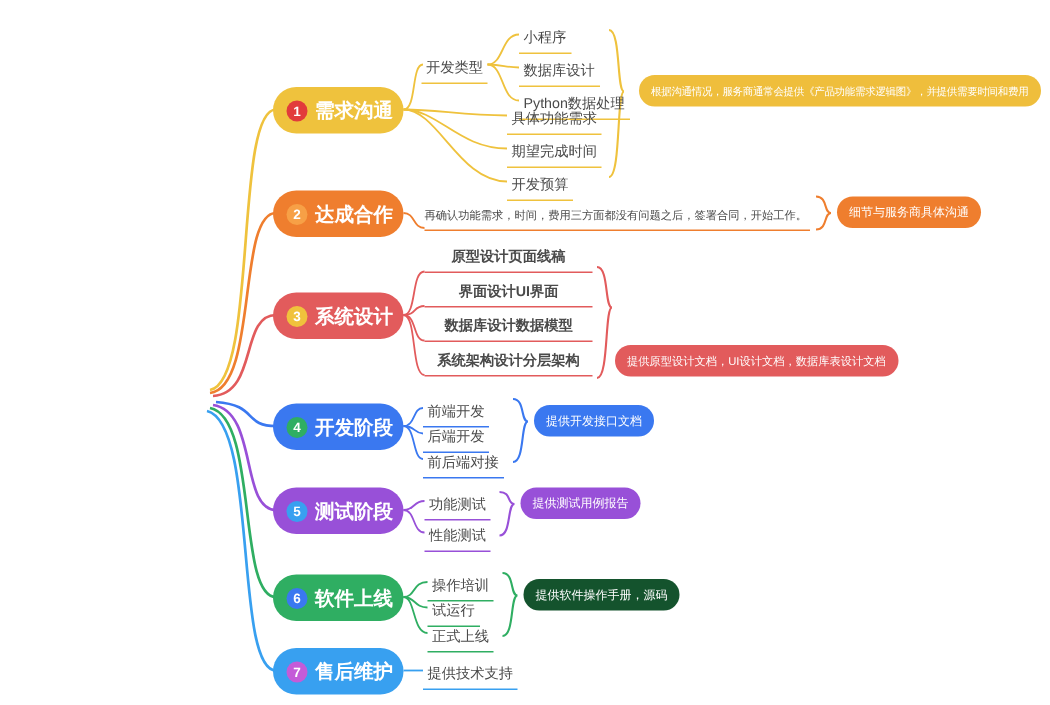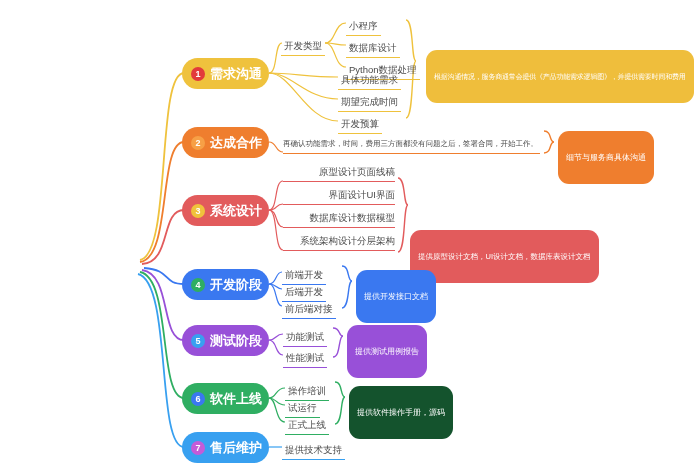--- a/index.html
+++ b/index.html
@@ -10,26 +10,26 @@
         background:#36A853;color:#fff;font-size:14px;font-weight:bold;letter-spacing:1px;
         display:flex;align-items:center;justify-content:center;z-index:3;}
   .pill{position:absolute;width:87px;height:31px;border-radius:16px;color:#fff;
         display:flex;align-items:center;gap:5px;padding-left:9px;box-sizing:border-box;
         font-size:13px;font-weight:bold;z-index:3;}
   .badge{width:14px;height:14px;border-radius:50%;flex:0 0 14px;display:flex;align-items:center;
          justify-content:center;font-size:9px;font-weight:bold;color:#fff;}
   .leaf{position:absolute;font-size:9.5px;line-height:12px;color:#4a4a4a;white-space:nowrap;
         padding:0 3px 3px 3px;border-bottom:1.5px solid;z-index:2;margin-top:12px;}
   .row{position:absolute;width:112px;height:15px;border-bottom:1.5px solid #E25B5C;
-       display:flex;justify-content:flex-end;font-size:9.5px;line-height:12px;
-       color:#4a4a4a;white-space:nowrap;z-index:2;}
+       display:flex;justify-content:center;font-size:9.5px;line-height:12px;
+       color:#4a4a4a;white-space:nowrap;z-index:2;font-weight:bold;}
   .sentence{position:absolute;left:283px;top:138px;width:257px;font-size:7.5px;line-height:11px;
         color:#4a4a4a;white-space:nowrap;padding-bottom:4px;border-bottom:1.5px solid #EF7E2E;z-index:2;}
   .note{position:absolute;height:21px;border-radius:11px;color:#fff;display:inline-flex;
-        align-items:center;padding:16px 8px;font-size:8px;white-space:nowrap;z-index:3;}
+        align-items:center;padding:0 8px;font-size:8px;white-space:nowrap;z-index:3;}
   .note-xs{font-size:7px;letter-spacing:-0.2px;}
   .note-s{font-size:7.5px;margin-top:36px;}
 </style>
 </head>
 <body>
 
 <div class="canvas">
 
   <svg class="wires" viewBox="0 0 700 470" fill="none">
 

